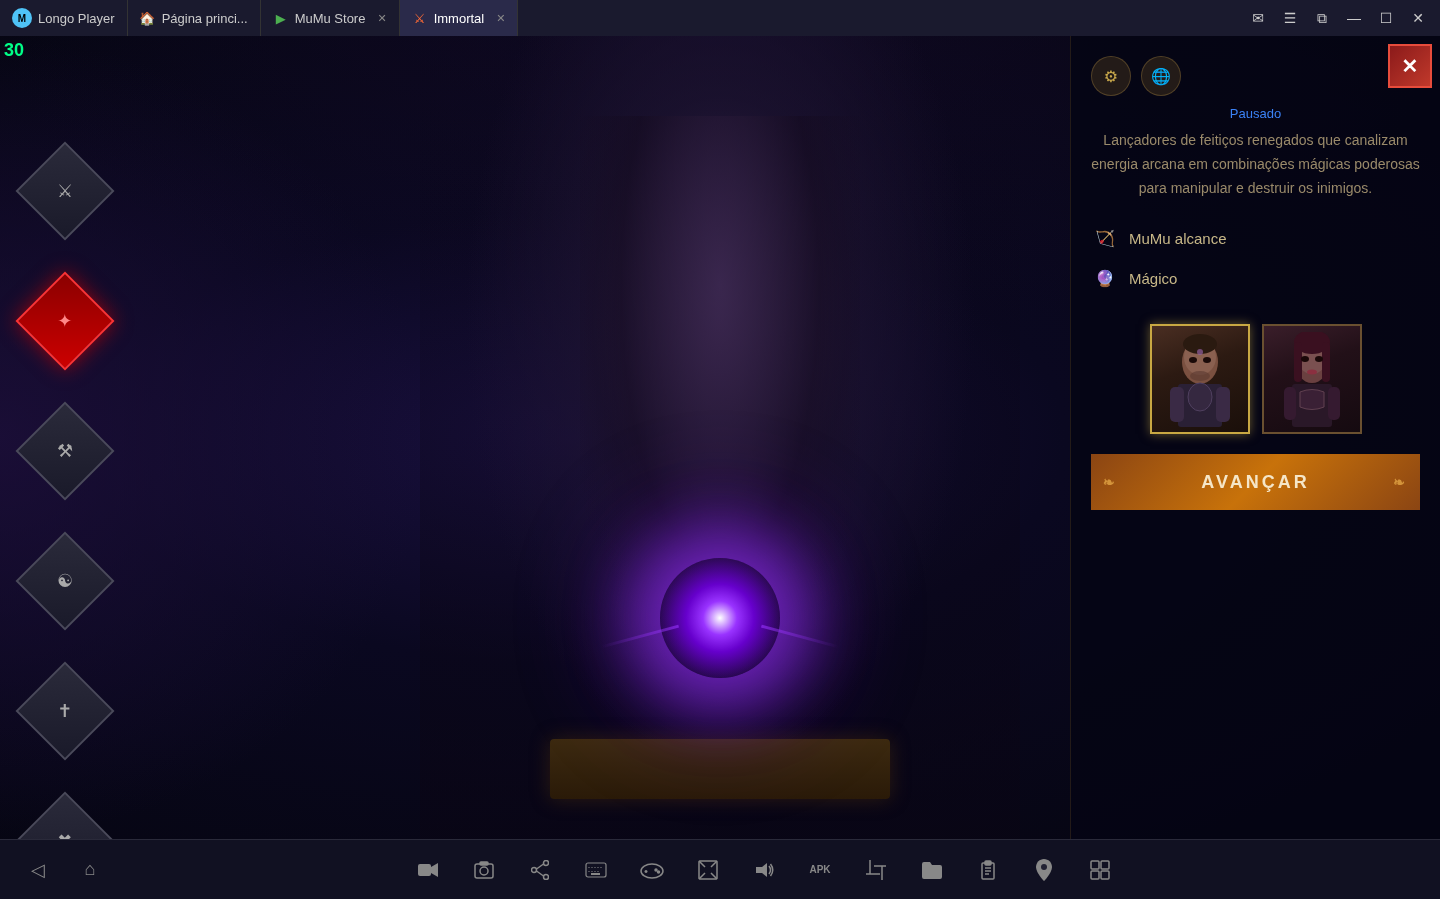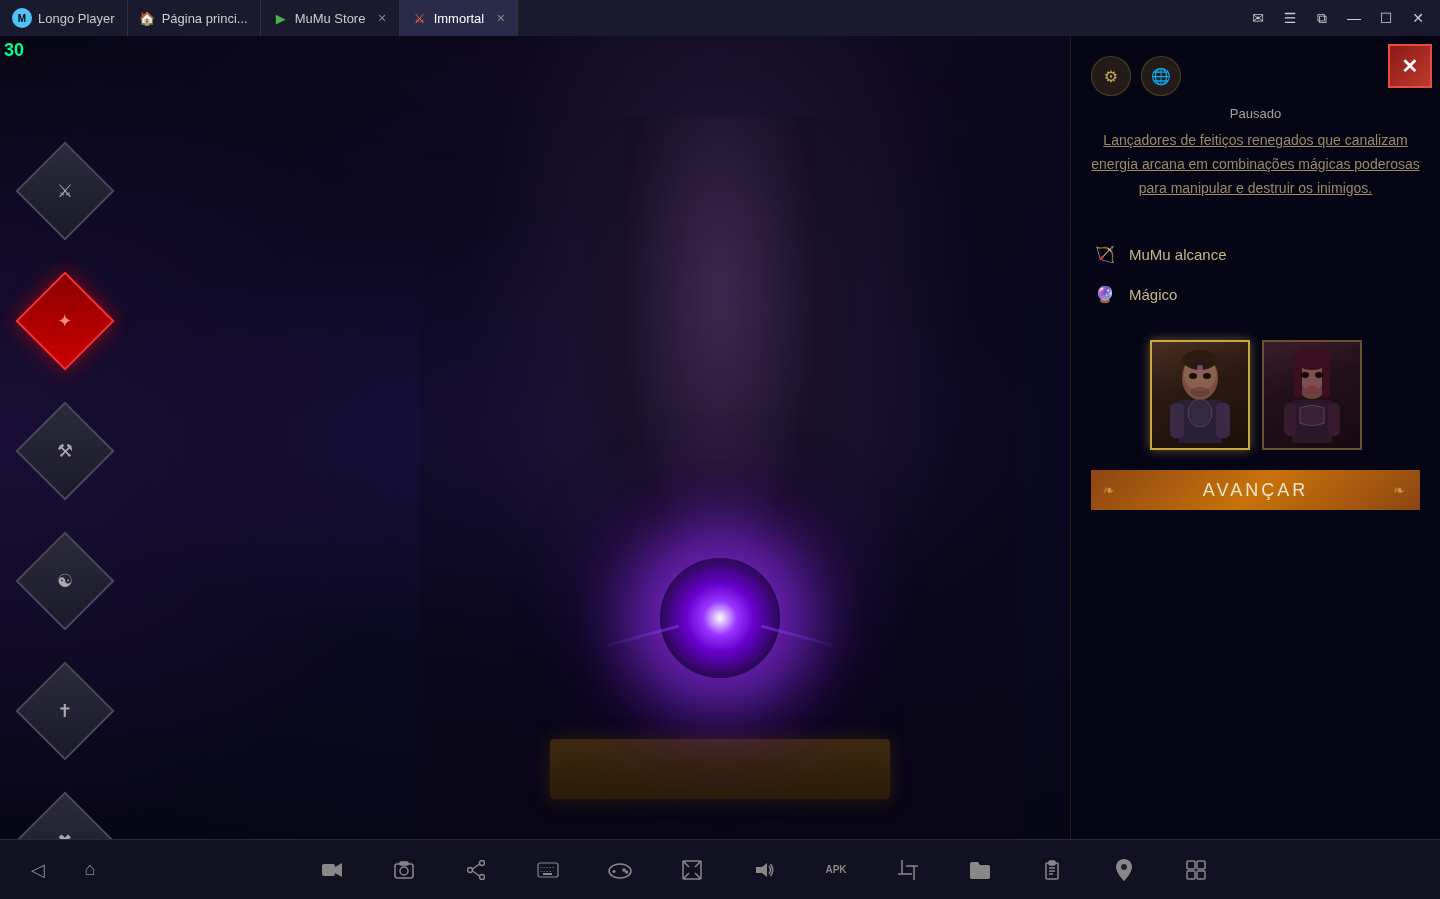--- a/index.html
+++ b/index.html
@@ -244,43 +244,42 @@
       border: 1px solid rgba(150,120,60,0.4);
       display: flex;
       align-items: center;
       justify-content: center;
       color: #c8a84b;
       font-size: 16px;
       cursor: pointer;
     }
 
     .paused-label {
-      color: #a3a3a3;
+      color: #3b82f6;
       font-size: 13px;
       margin-bottom: 8px;
       text-align: center;
     }
 
     .class-title {
       font-size: 30px;
       font-weight: bold;
       color: #d4a843;
       letter-spacing: 3px;
       text-align: center;
       margin-bottom: 20px;
       text-transform: uppercase;
     }
 
     .class-description {
       color: #9a8a6a;
       font-size: 14px;
       line-height: 1.7;
       text-align: center;
-      margin-bottom: 40px;
-      text-decoration: underline;
+      margin-bottom: 24px;
     }
 
     .traits-section {
       margin-bottom: 20px;
     }
     .trait-item {
       display: flex;
       align-items: center;
       gap: 10px;
       margin-bottom: 12px;
@@ -316,26 +315,26 @@
       background: #1a1010;
     }
     .portrait.selected {
       border-color: #c8a843;
       box-shadow: 0 0 10px rgba(200,168,67,0.5);
     }
 
     
     .advance-btn {
       width: 100%;
-      height: 40px;
+      height: 56px;
       background: linear-gradient(135deg, #8b4513, #c8720a, #8b4513);
       border: 2px solid #d4943a;
       color: #f5e6c8;
       font-size: 18px;
-      font-weight: normal;
+      font-weight: bold;
       letter-spacing: 3px;
       cursor: pointer;
       display: flex;
       align-items: center;
       justify-content: center;
       text-transform: uppercase;
       position: relative;
     }
     .advance-btn::before,
     .advance-btn::after {
@@ -362,21 +361,21 @@
       padding: 0 20px;
     }
 
     .bottom-left {
       display: flex;
       gap: 16px;
       align-items: center;
     }
     .bottom-center {
       display: flex;
-      gap: 36px;
+      gap: 20px;
       align-items: center;
     }
     .bottom-right {
       display: flex;
       gap: 16px;
       align-items: center;
     }
 
     .bottom-btn {
       width: 36px;

